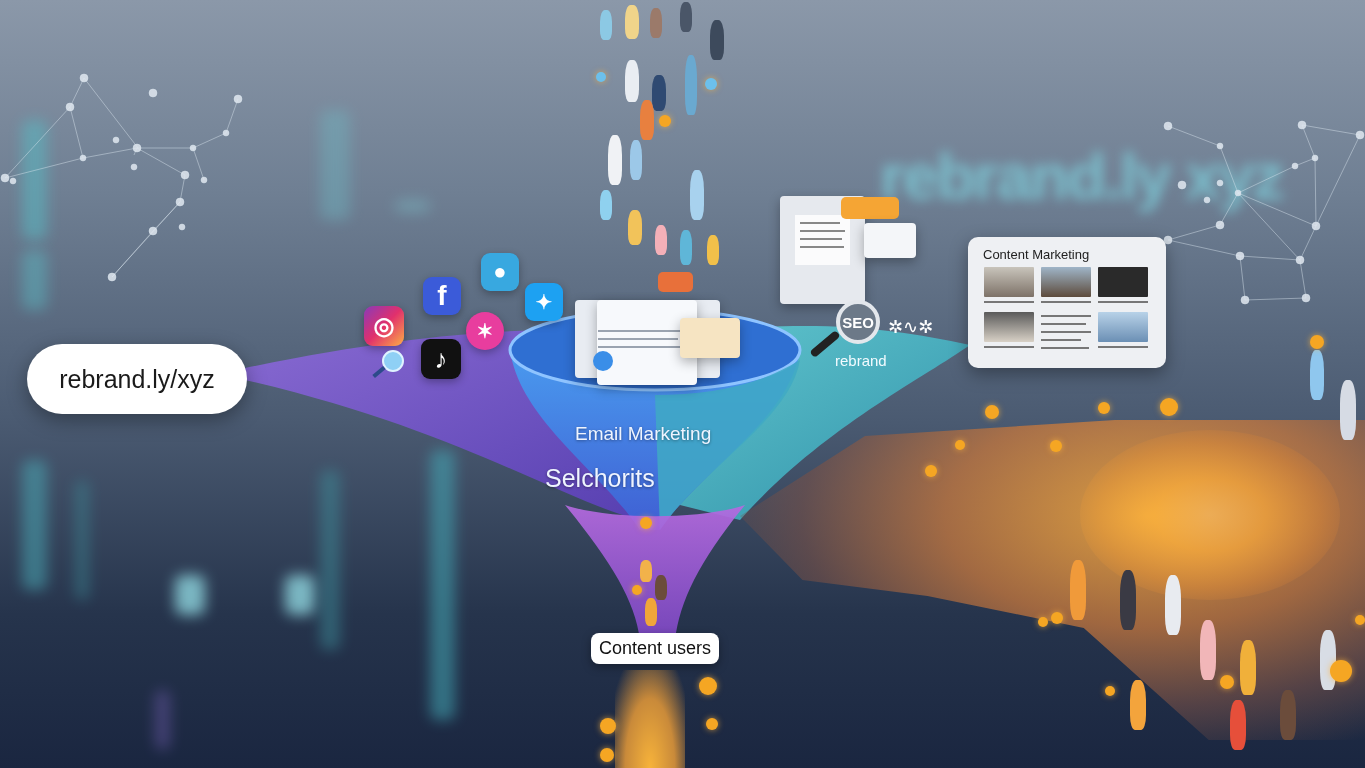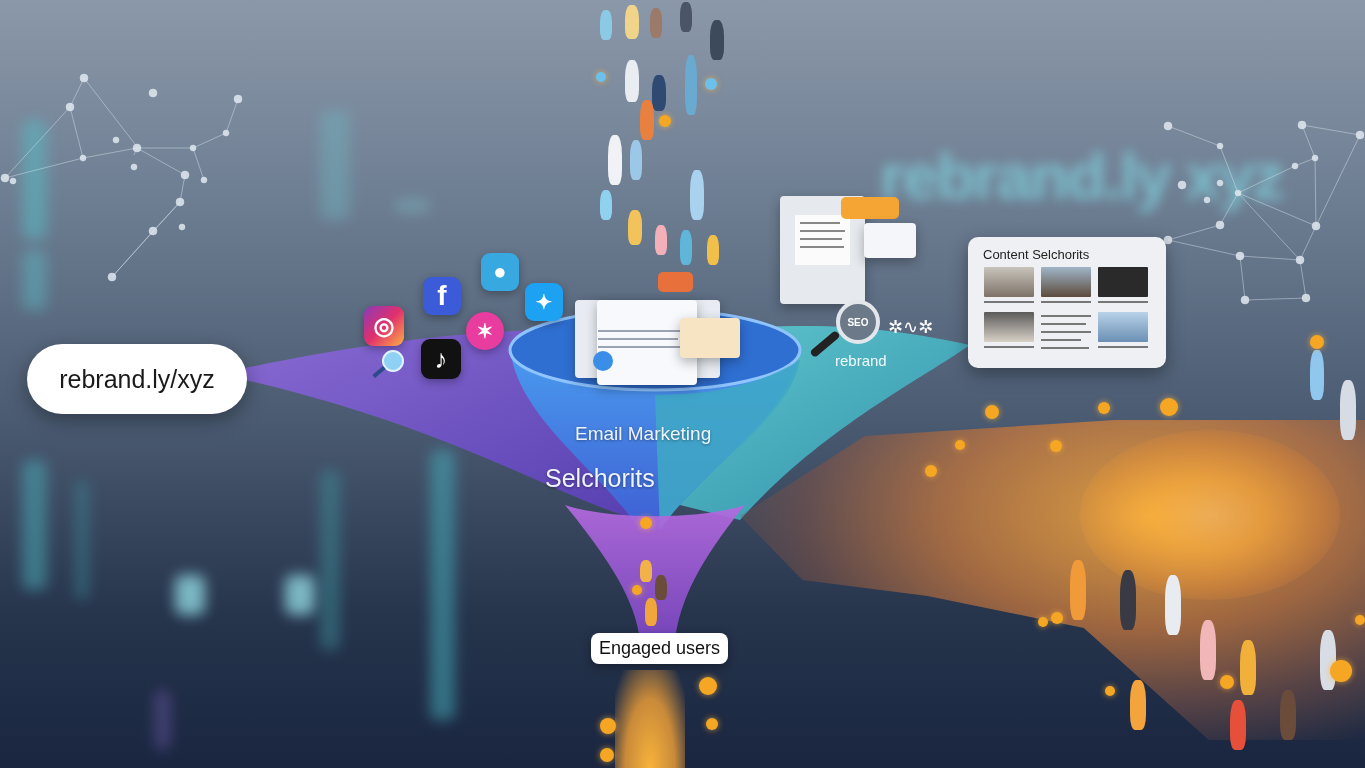--- a/index.html
+++ b/index.html
@@ -28,21 +28,21 @@
   .cm-title{position:absolute;left:15px;top:10px;font-size:13px;color:#222;}
   .thumb{position:absolute;width:50px;height:30px;border-radius:1px;}
   .tline{position:absolute;height:2px;background:#777;}
   
   .sicon{position:absolute;border-radius:9px;display:flex;align-items:center;justify-content:center;
     color:#fff;font-weight:bold;box-shadow:0 3px 8px rgba(0,0,0,.3);}
   
   .env{position:absolute;background:#f1f3f6;border-radius:4px;box-shadow:0 4px 12px rgba(0,0,0,.3);}
   .bubble{position:absolute;background:#f5a534;border-radius:5px;}
   .seo{position:absolute;left:836px;top:300px;width:44px;height:44px;border-radius:50%;
-    border:4px solid #e3e7ec;background:#6c7988;color:#fff;font-size:10px;font-weight:bold;
+    border:4px solid #e3e7ec;background:#6c7988;color:#fff;font-size:15px;font-weight:bold;
     display:flex;align-items:center;justify-content:center;box-sizing:border-box;}
   .seo-handle{position:absolute;left:808px;top:340px;width:34px;height:8px;background:#222;border-radius:4px;
     transform:rotate(-40deg);}
   .person{position:absolute;border-radius:40% 40% 30% 30%;}
   .coin{position:absolute;border-radius:50%;background:#f5a623;box-shadow:0 0 6px rgba(255,180,60,.7);}
   .glow{position:absolute;left:1080px;top:430px;width:260px;height:170px;border-radius:50%;
     background:radial-gradient(ellipse,#fff6c8 0%,#ffc445 30%,rgba(245,150,40,.5) 60%,rgba(245,150,40,0) 80%);}
   .crowd{position:absolute;}
 </style>
 </head>
@@ -191,21 +191,21 @@
   <div class="bubble" style="left:841px;top:197px;width:58px;height:22px"></div>
   <div class="env" style="left:864px;top:223px;width:52px;height:35px;background:#f4f6f9"></div>
 </div>
 
 <div class="seo-handle"></div>
 <div class="seo">SEO</div>
 <div class="abs" style="left:888px;top:316px;color:#fff;font-size:18px">✲∿✲</div>
 <div class="keywords">rebrand</div>
 
 <div class="cm-card">
-  <div class="cm-title">Content Selchorits</div>
+  <div class="cm-title">Content Marketing</div>
   <div class="thumb" style="left:16px;top:30px;background:linear-gradient(#c8c4bb,#7d7268)"></div>
   <div class="thumb" style="left:73px;top:30px;background:linear-gradient(#9fb5c8,#5d4b3c)"></div>
   <div class="thumb" style="left:130px;top:30px;background:#2a2a2a"></div>
 
   <div class="thumb" style="left:16px;top:75px;background:linear-gradient(#5a5a5a,#d8d1c6)"></div>
   <div class="thumb" style="left:130px;top:75px;background:linear-gradient(#b8d2e8,#6b8fb4)"></div>
   <div class="tline" style="left:16px;top:64px;width:50px"></div>
   <div class="tline" style="left:73px;top:64px;width:50px"></div>
   <div class="tline" style="left:130px;top:64px;width:50px"></div>
   <div class="tline" style="left:73px;top:78px;width:50px"></div>
@@ -256,21 +256,21 @@
 </div>
 
 <div class="crowd">
   <div class="person" style="left:640px;top:560px;width:12px;height:22px;background:#f2b24a"></div>
   <div class="person" style="left:655px;top:575px;width:12px;height:25px;background:#6b4c3b"></div>
   <div class="person" style="left:645px;top:598px;width:12px;height:28px;background:#f0a63a"></div>
   <div class="coin" style="left:632px;top:585px;width:10px;height:10px"></div>
   <div class="coin" style="left:640px;top:517px;width:12px;height:12px"></div>
 </div>
 
-<div class="engaged">Engaged users</div>
+<div class="engaged">Content users</div>
 
 <div class="crowd">
   <div class="abs" style="left:615px;top:670px;width:70px;height:98px;background:radial-gradient(ellipse at 50% 100%,#f7b33a 0%,#c98a3a 50%,rgba(100,80,60,0) 90%)"></div>
   <div class="coin" style="left:600px;top:718px;width:16px;height:16px"></div>
   <div class="coin" style="left:699px;top:677px;width:18px;height:18px"></div>
   <div class="coin" style="left:706px;top:718px;width:12px;height:12px"></div>
   <div class="coin" style="left:600px;top:748px;width:14px;height:14px"></div>
 </div>
 
 <div class="glow"></div>

